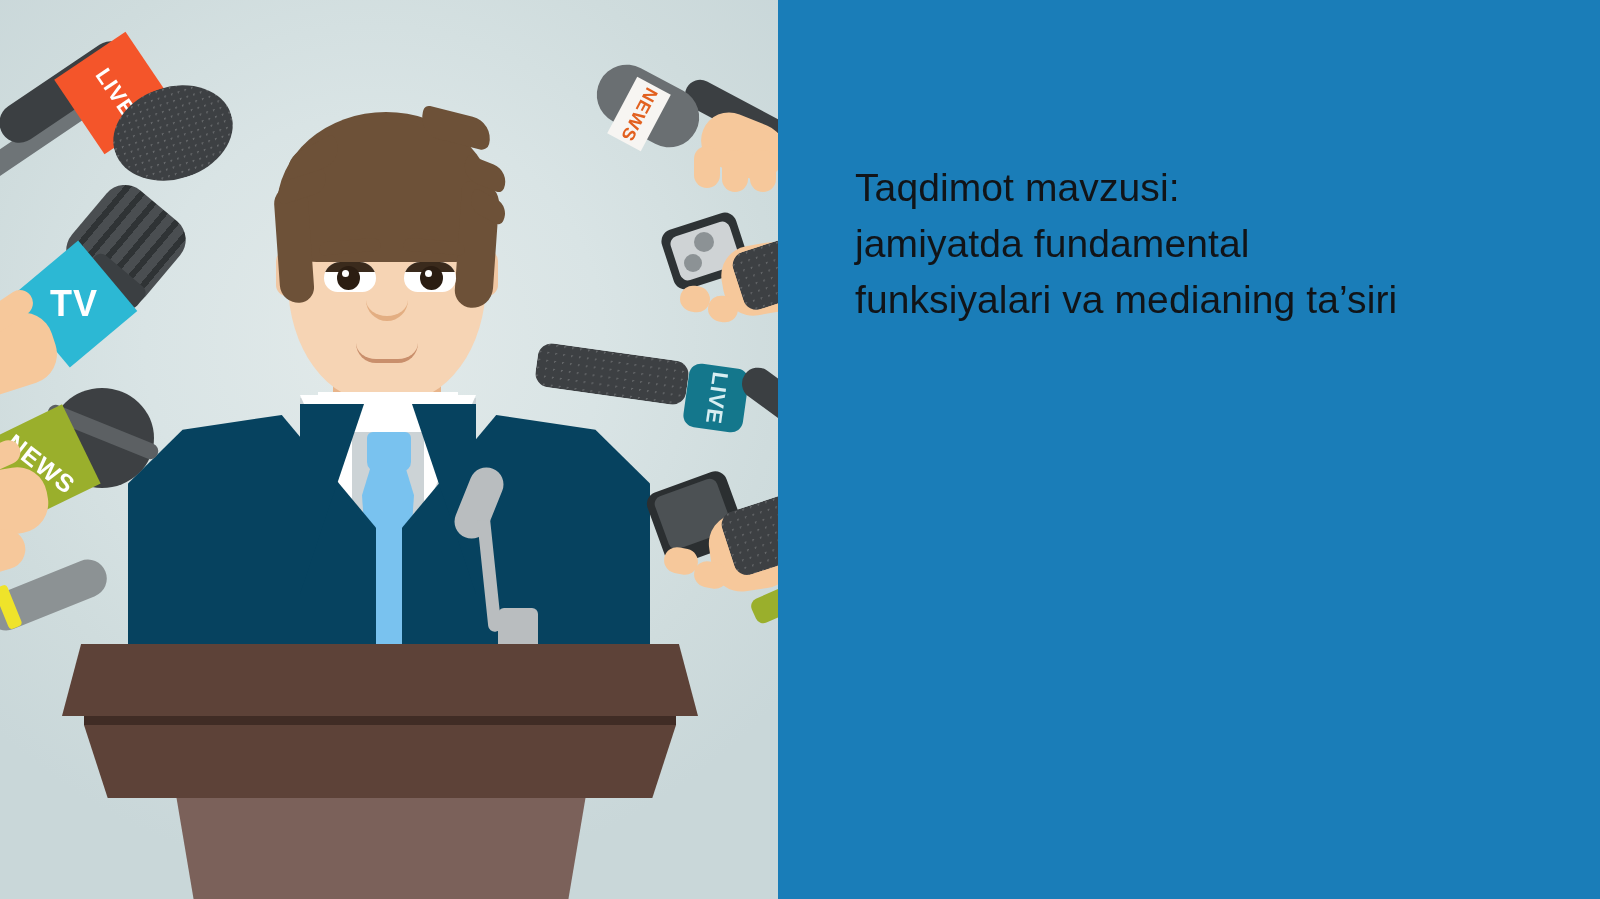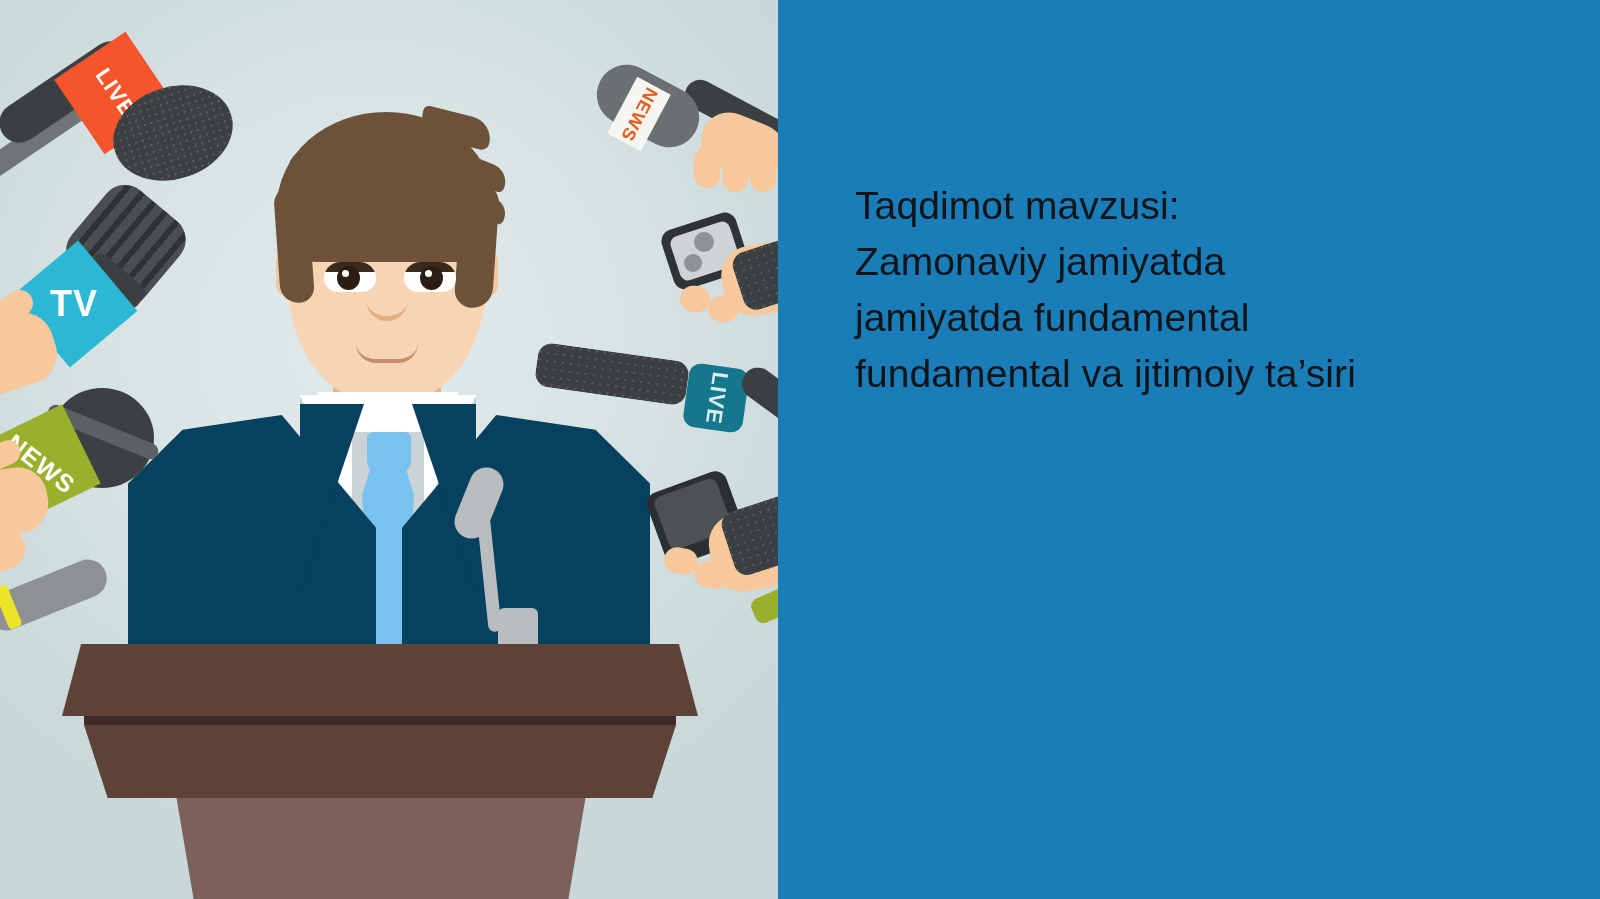--- a/index.html
+++ b/index.html
@@ -27,21 +27,20 @@
     width: 800px;
     height: 899px;
     background: #1a7db8;
   }
 
   .title-block {
     position: absolute;
     left: 855px;
     top: 160px;
     width: 620px;
-    margin-top: 18px;
   }
   .title-line {
     font-size: 39px;
     line-height: 56px;
     color: #111418;
     font-weight: 400;
     white-space: nowrap;
     letter-spacing: 0.1px;
   }
 
@@ -474,18 +473,17 @@
     </div>
 
   </div>
 
   <div class="illus-veil"></div>
 
   <div class="blue-panel"></div>
 
   <div class="title-block">
     <div class="title-line">Taqdimot mavzusi:</div>
-    <div class="title-line">Zamonaviy jamiyatda</div>
     <div class="title-line">jamiyatda fundamental</div>
-    <div class="title-line">fundamental va ijtimoiy ta’siri</div>
+    <div class="title-line">funksiyalari va medianing ta’siri</div>
   </div>
 
 </div>
 
 </body></html>

